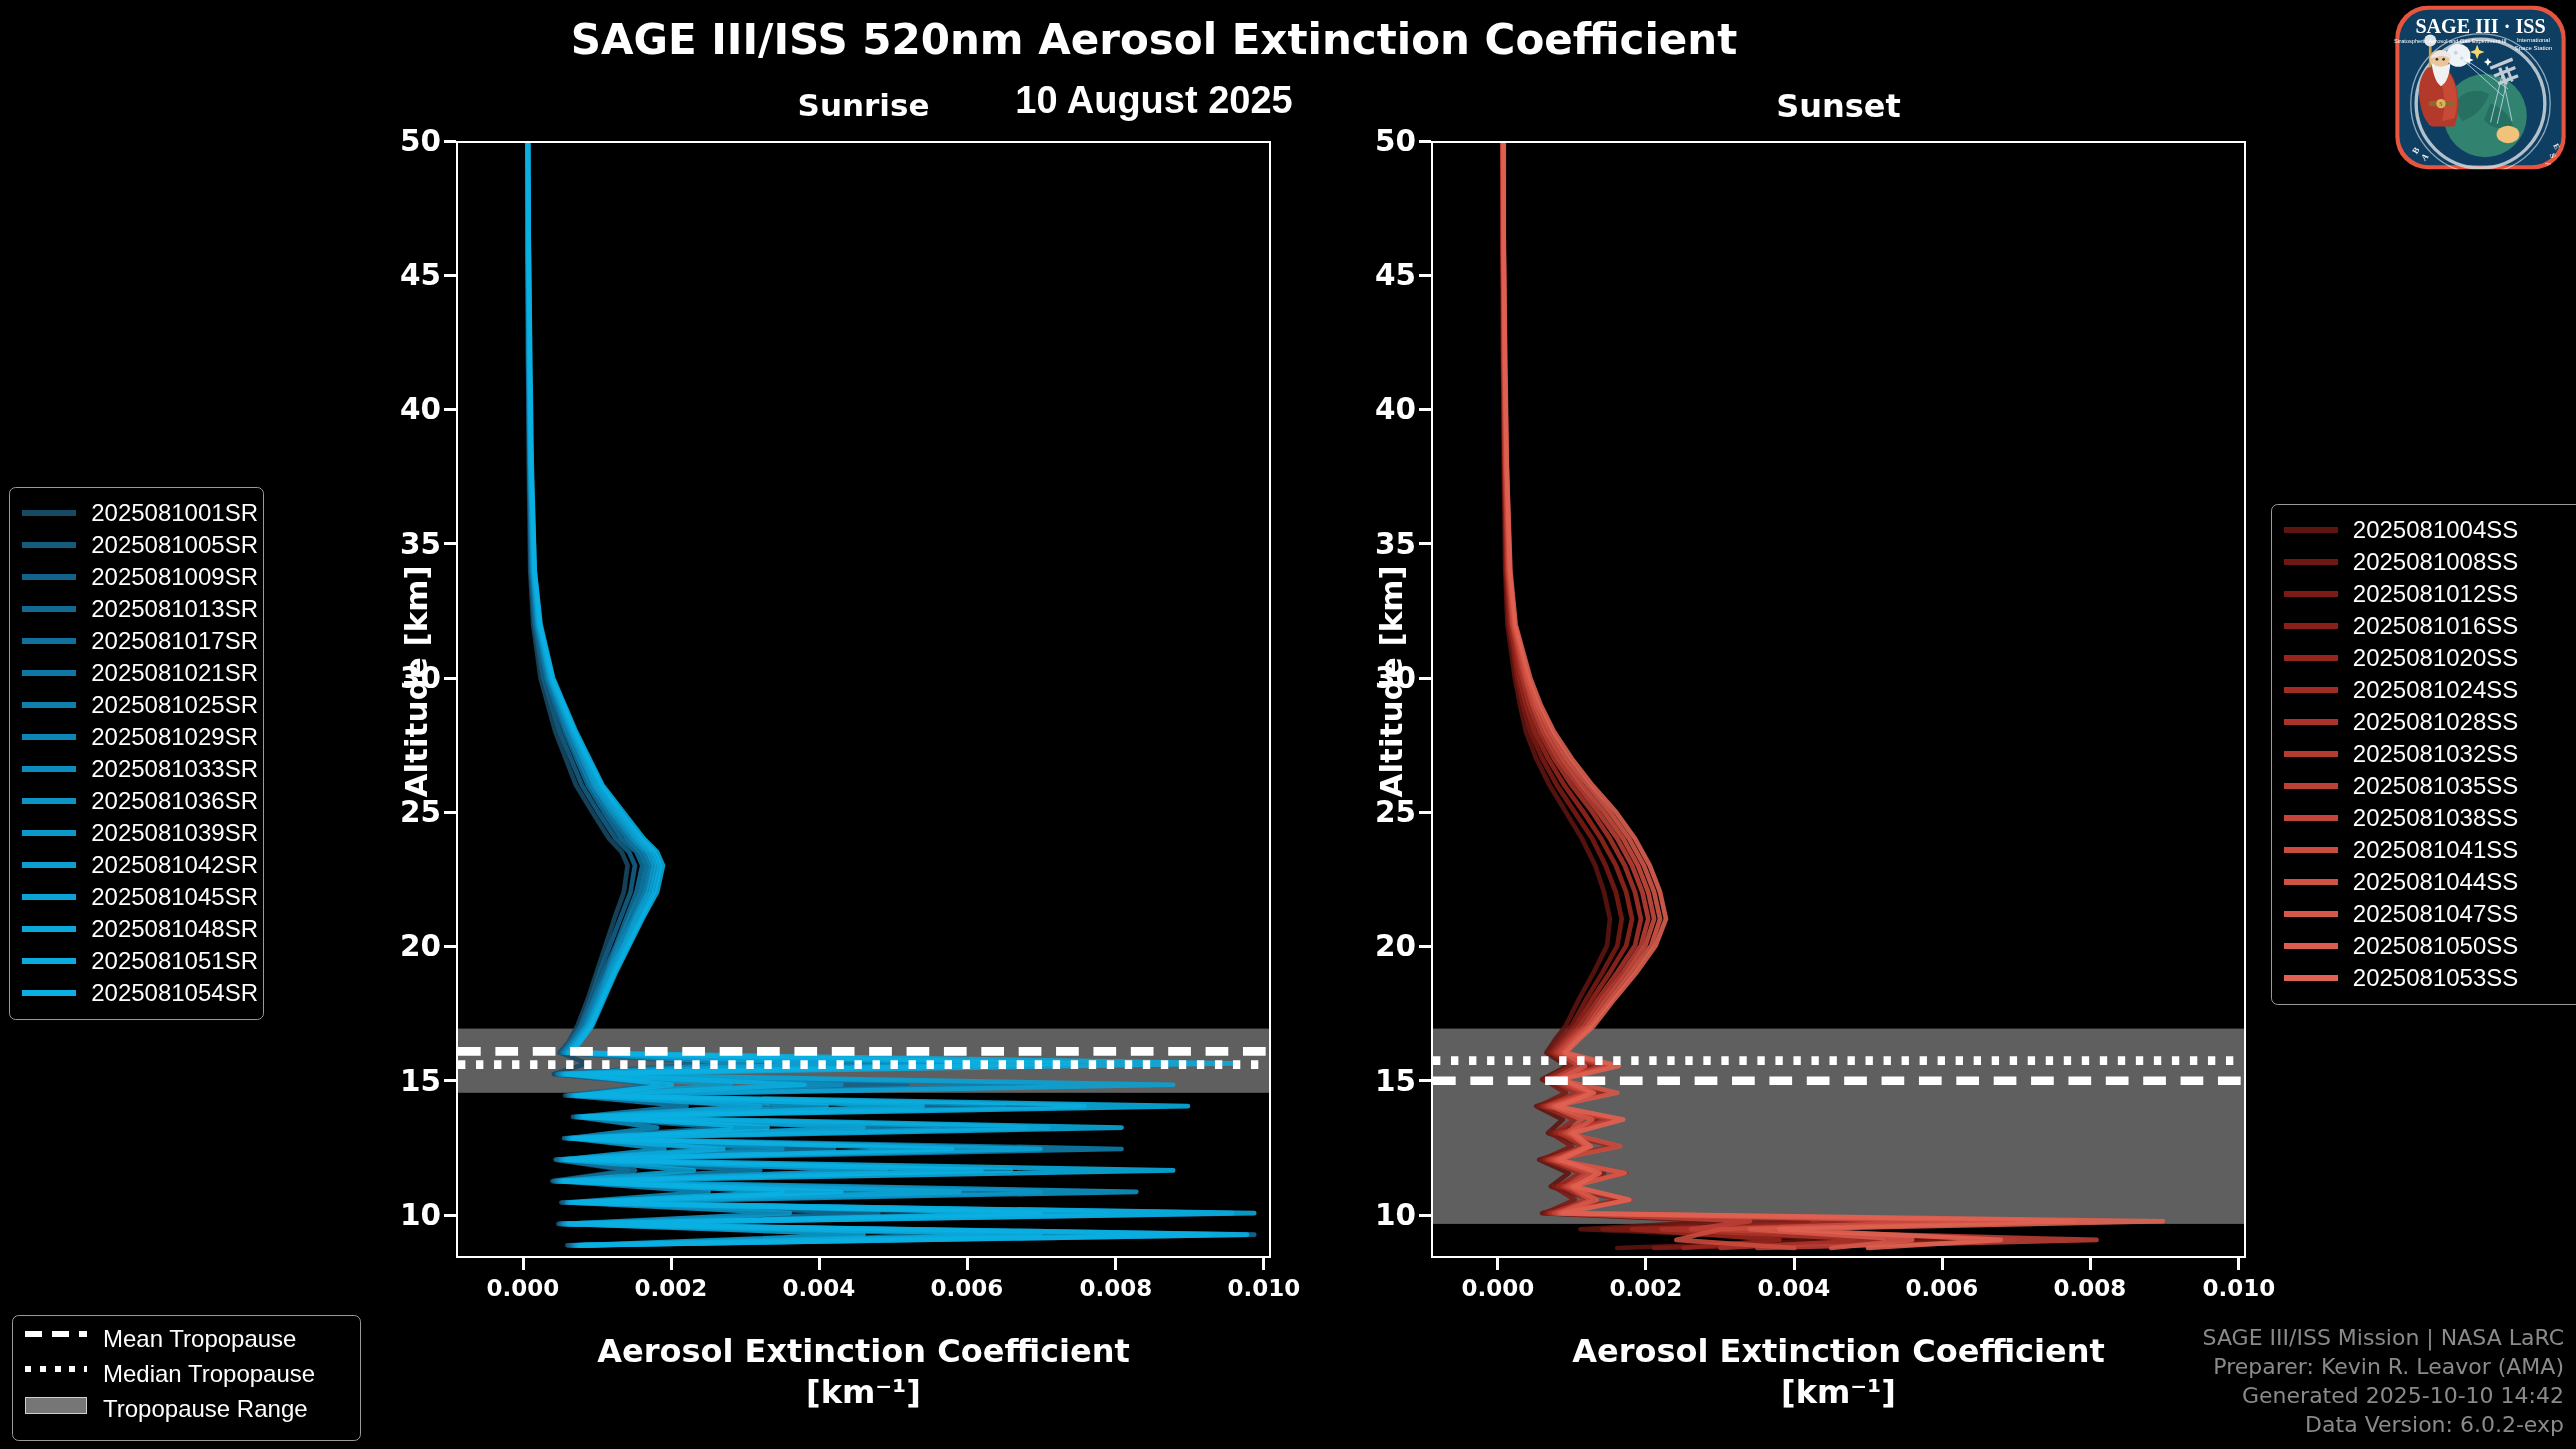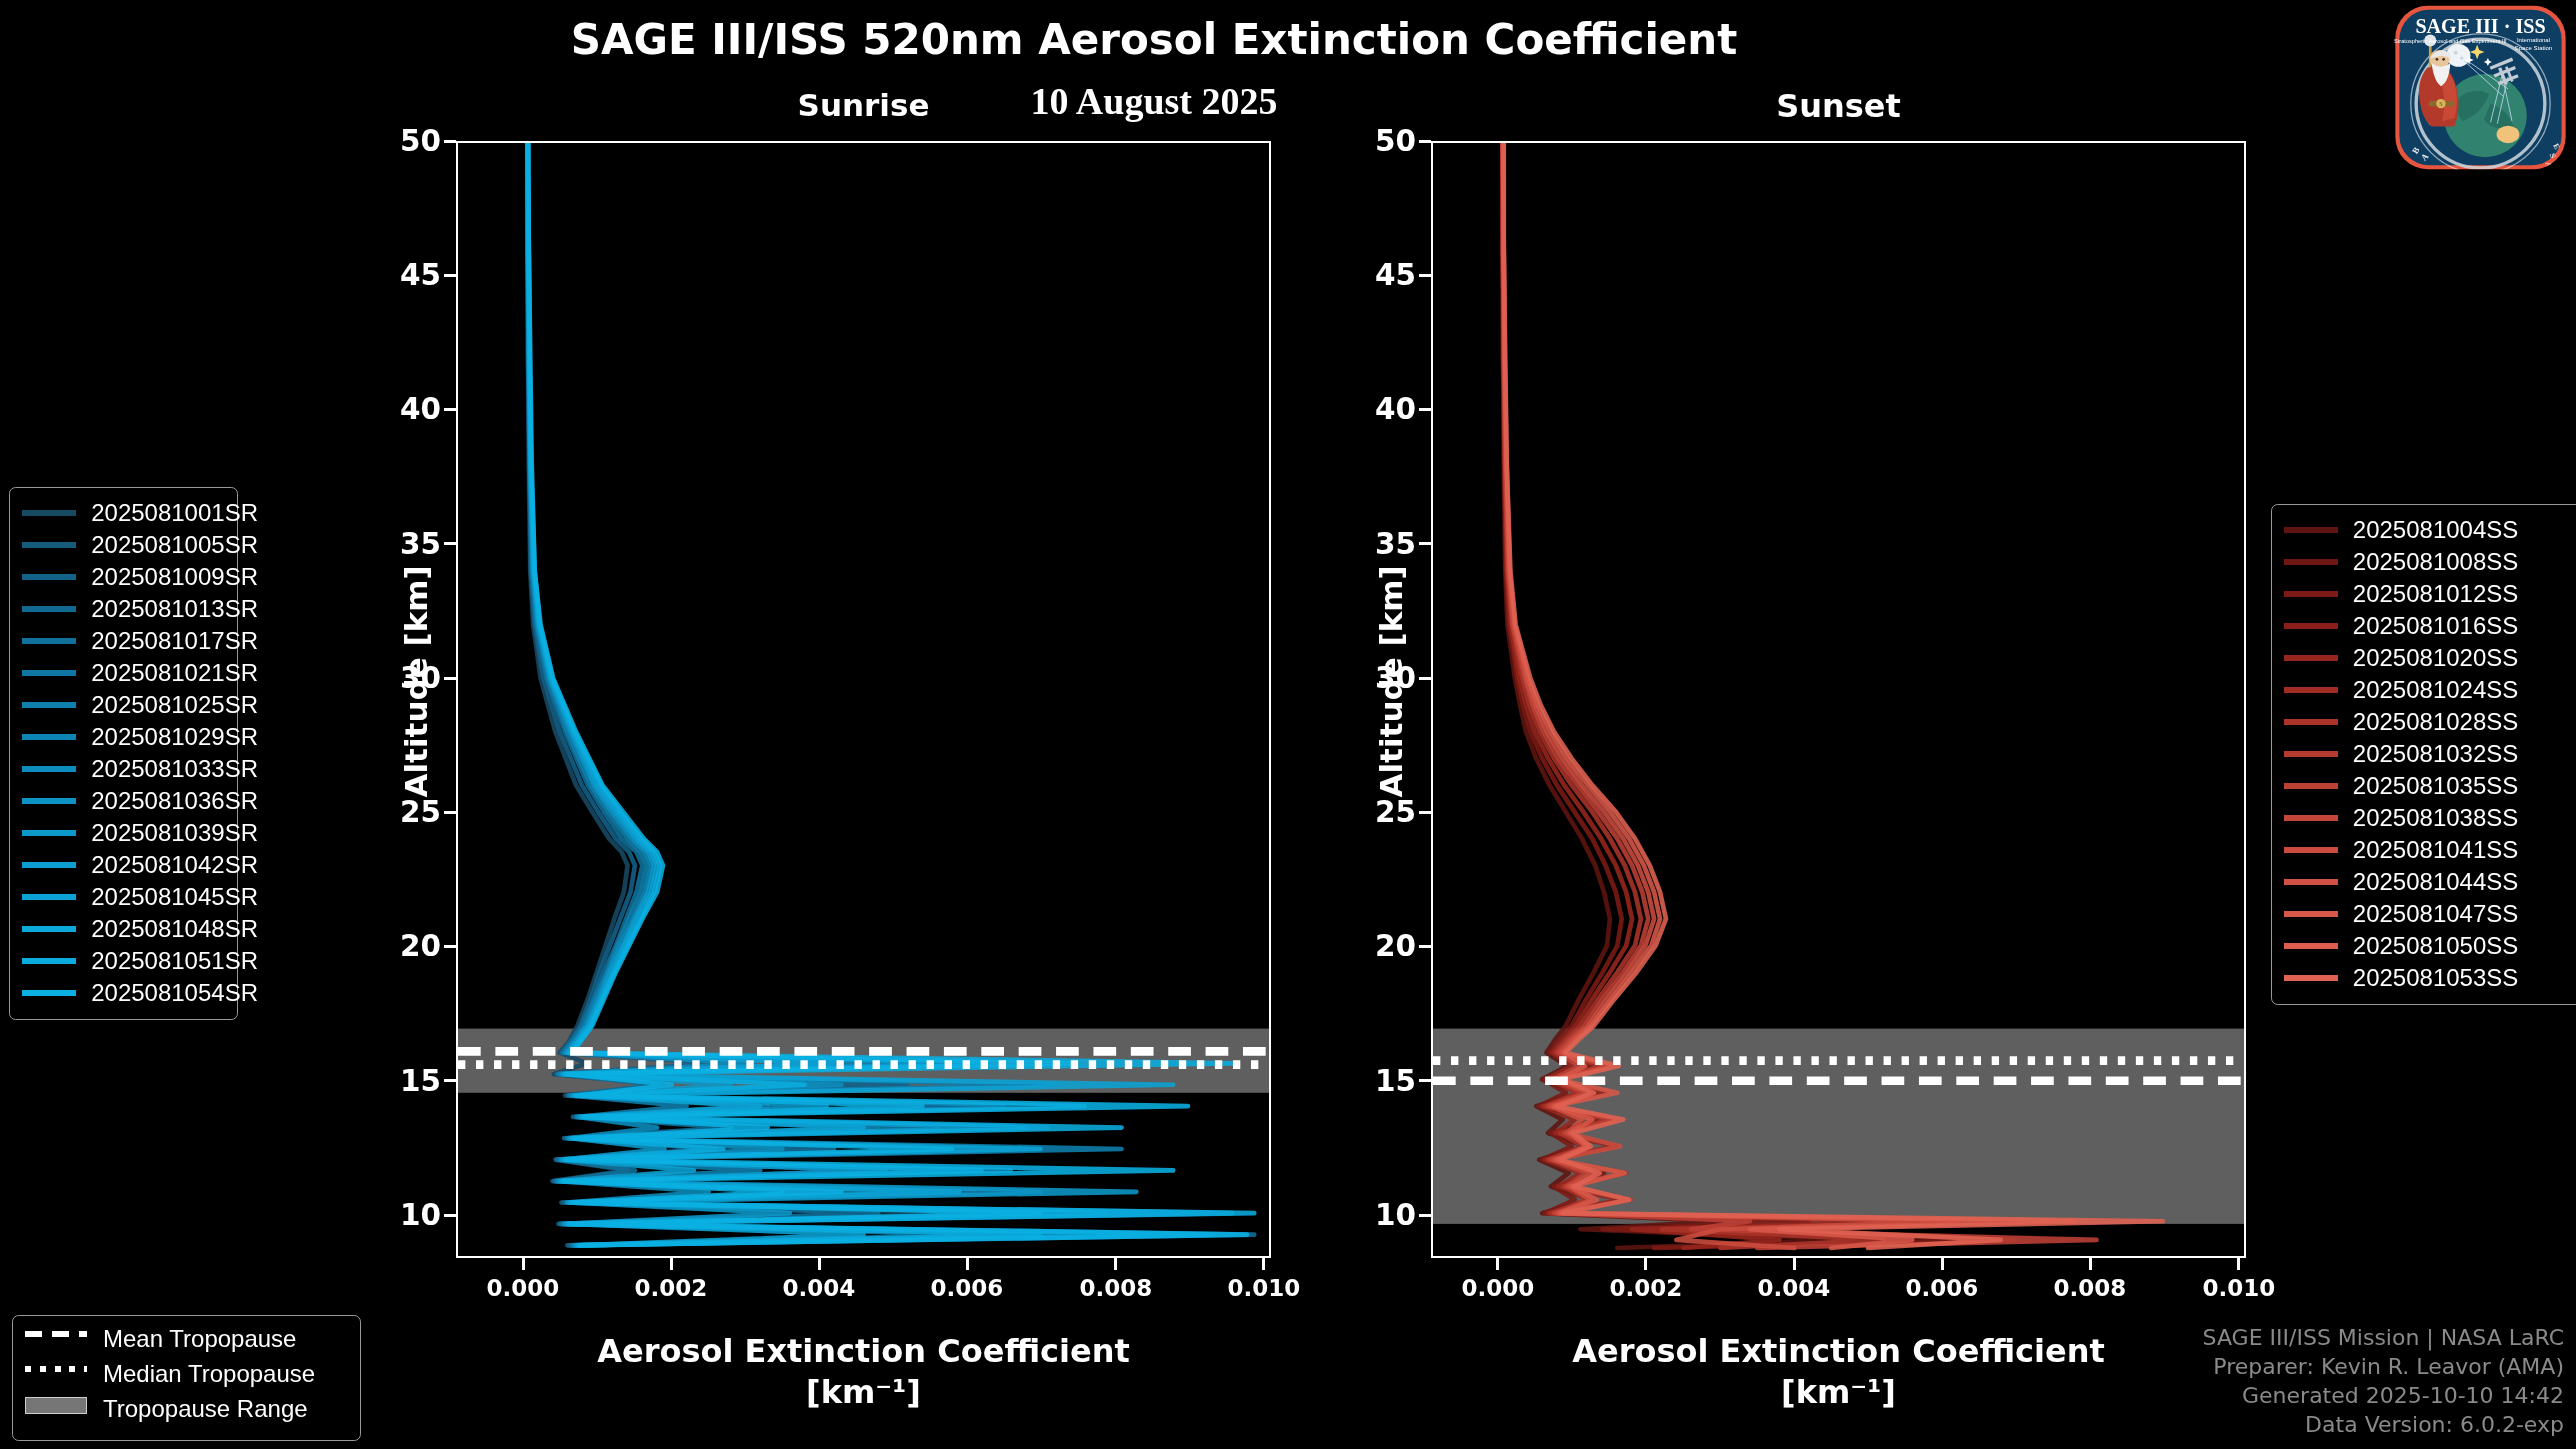--- a/index.html
+++ b/index.html
@@ -7,21 +7,21 @@
        font-family:"Liberation Sans", sans-serif;color:#fff;}
 
   .abs{position:absolute;}
 
   
   #main-title{left:0;top:14.8px;width:2308px;text-align:center;
      font-size:42px;font-weight:bold;letter-spacing:0px;
      font-family:"DejaVu Sans","Liberation Sans",sans-serif;}
   #date-subtitle{left:0;top:79px;width:2308px;text-align:center;
      font-size:38px;font-weight:bold;
-     font-family:Liberation Serif, serif;}
+     font-family:Liberation Sans, sans-serif;}
   #sunrise-title{left:456px;top:87px;width:815px;text-align:center;
      font-size:31px;font-weight:bold;
      font-family:"DejaVu Sans","Liberation Sans",sans-serif;}
   #sunset-title{left:1431px;top:87px;width:815px;text-align:center;
      font-size:32px;font-weight:bold;
      font-family:"DejaVu Sans","Liberation Sans",sans-serif;}
 
   
   .panel{position:absolute;top:141px;width:815px;height:1117px;
          border:2.7px solid #fff;box-sizing:border-box;background:#000;overflow:hidden;}
@@ -48,21 +48,21 @@
           font-family:"DejaVu Sans","Liberation Sans",sans-serif;}
 
   
   .legendbox{position:absolute;border:1.3px solid #9a9a9a;border-radius:6.7px;
              background:#000;padding:9.4px 12px;box-sizing:border-box;}
   .legrow{display:flex;align-items:center;height:32px;}
   .legswatch{width:54px;height:6px;margin-right:14.8px;flex:none;}
   .legtext{font-size:24px;color:#fff;white-space:nowrap;
            font-family:"Liberation Sans",sans-serif;}
 
-  #legend-sunrise{left:9.4px;top:487px;width:229px;}
+  #legend-sunrise{left:9.4px;top:487px;width:255px;}
   #legend-sunset{left:2271px;top:504px;width:338px;}
 
   
   #legend-tropopause{left:12px;top:1315px;width:349px;}
   .tkrow{display:flex;align-items:flex-start;height:35px;}
   .tkswatch{width:62px;height:17.4px;margin-right:16px;flex:none;position:relative;}
   .dashkey{position:absolute;top:6px;left:0;width:62px;height:6px;
      background:repeating-linear-gradient(to right,#fff 0 17.4px,transparent 17.4px 27px);}
   .dotkey{position:absolute;top:6px;left:0;width:62px;height:6px;
      background:repeating-linear-gradient(to right,#fff 0 6px,transparent 6px 14.8px);}

